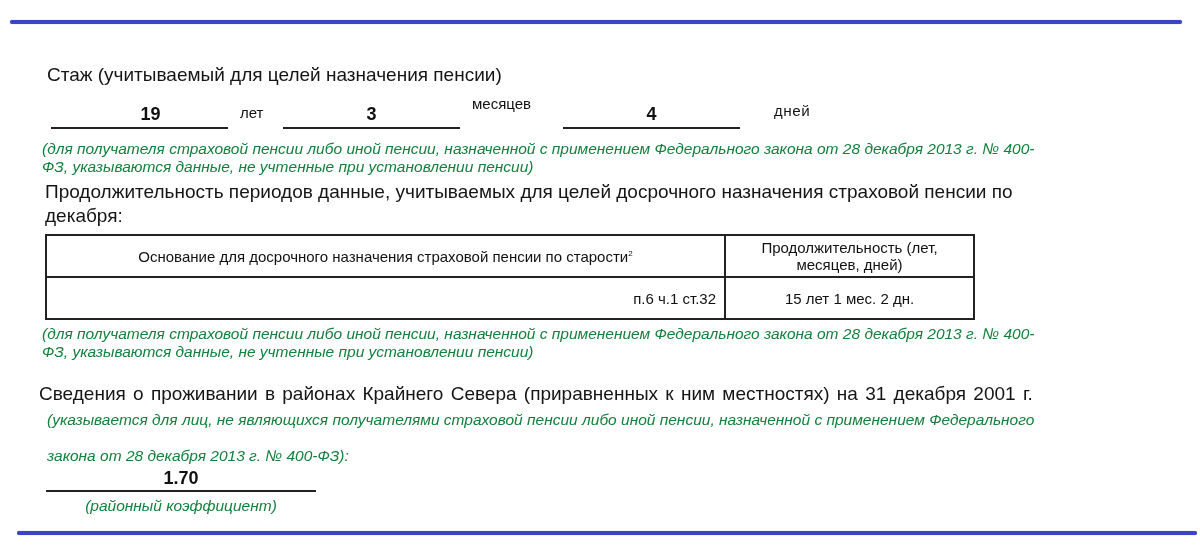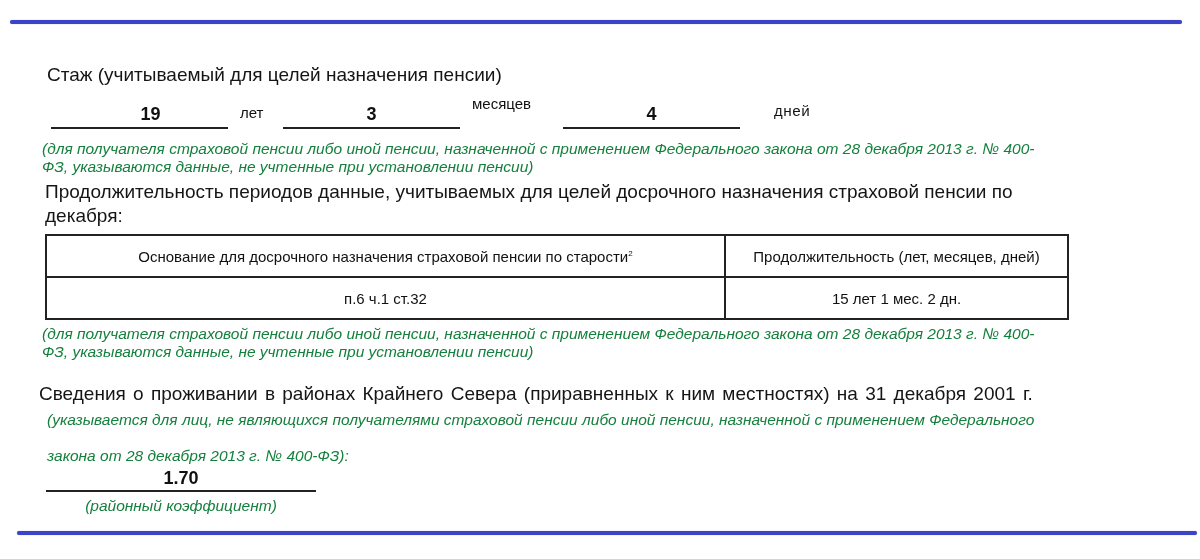--- a/index.html
+++ b/index.html
@@ -11,28 +11,28 @@
     position: absolute; height: 4px; background: #3b44c8; border-radius: 2px;
     box-shadow: 0 0 1px #8088e0;
   }
   .abs { position: absolute; white-space: nowrap; }
   .section-title { font-size: 19px; color: #151515; }
   .note { font-size: 15.5px; font-style: italic; color: #15803d; line-height: 18px; }
   .field-line { position: absolute; height: 2px; background: #222; }
   .field-val { position: absolute; text-align: center; font-weight: bold; font-size: 18px; }
   .unit { position: absolute; font-size: 15px; }
   table.periods {
-    position: absolute; left: 45px; top: 234px; width: 1024px; border-collapse: collapse;
+    position: absolute; left: 45px; top: 234px; width: 930px; border-collapse: collapse;
     font-size: 15px;
   }
   table.periods th, table.periods td {
     border: 2px solid #222; height: 40px; font-weight: normal; padding: 0 8px;
   }
   table.periods th { text-align: center; }
-  table.periods td.c1 { text-align: center; }
+  table.periods td.c1 { text-align: right; }
   table.periods td.c2 { text-align: center; }
   sup { font-size: 8px; vertical-align: 6px; }
 </style>
 </head>
 <body>
 
 <div class="rule" style="left:10px; top:20px; width:1172px;"></div>
 
 <div class="abs section-title" style="left:47px; top:64px;">Стаж (учитываемый для целей назначения пенсии)</div>
 

